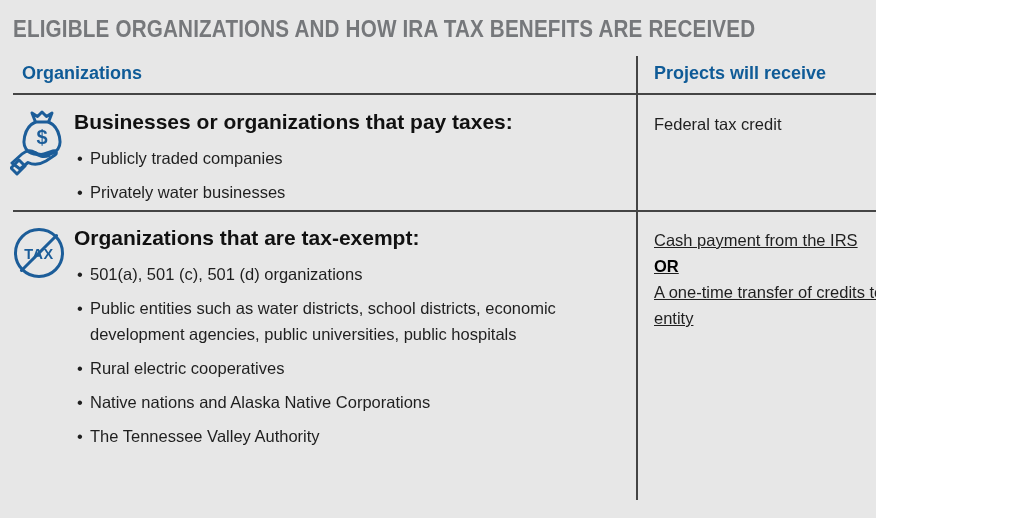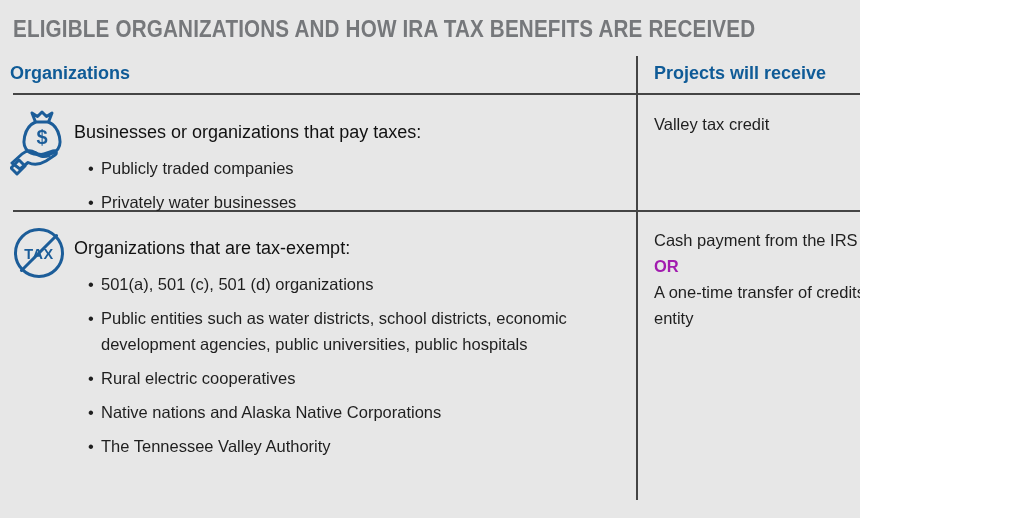--- a/index.html
+++ b/index.html
@@ -1,48 +1,48 @@
 <!DOCTYPE html>
 <html><head>
 <meta charset="utf-8">
 <style>
   html,body{margin:0;padding:0;}
   #stage{
     position:relative;width:860px;height:518px;background:#e7e7e7;
-    font-family:"Liberation Sans",sans-serif;color:#1f1f1f;overflow:hidden;
+    font-family:"Liberation Sans",sans-serif;color:#1f1f1f;overflow:hidden;padding-left:16px;
   }
   .title{
     position:absolute;left:13px;top:15px;font-size:24px;font-weight:700;
     color:#76787b;transform:scaleX(0.86);transform-origin:left top;
     white-space:nowrap;letter-spacing:0.2px;
   }
   .col-head{
     position:absolute;top:63px;font-size:18px;font-weight:700;color:#0f5b97;
     white-space:nowrap;
   }
-  .col-head.left{left:10px}
+  .col-head.left{left:22px}
   .col-head.right{left:654px}
   .hline{position:absolute;left:13px;width:995px;height:2px;background:#454545;}
   .hline.h1{top:93px}
   .hline.h2{top:210px}
   .vline{position:absolute;left:636px;top:56px;width:2px;height:444px;background:#454545;}
   .icon-box{position:absolute;}
   .icon-box.r1{left:10px;top:101px;width:58px;height:78px;}
   .icon-box.r2{left:12px;top:226px;width:54px;height:54px;}
   .cell{position:absolute;font-size:16.5px;line-height:26px;}
   .row1-left{left:74px;top:111px;width:552px;}
   .row2-left{left:74px;top:227px;width:556px;}
   .row1-right{left:654px;top:111px;width:352px;}
-  .row2-right{left:654px;top:227px;width:352px;}
-  .cell-heading{font-weight:400;font-size:18px;line-height:22px;margin:10px 0 12px 0;color:#111;}
-  ul.bullets{list-style:none;margin:11px;padding:0;}
+  .row2-right{left:654px;top:227px;width:352px;text-decoration:underline;}
+  .cell-heading{font-weight:700;font-size:21px;line-height:22px;margin:0 0 12px 0;color:#111;}
+  ul.bullets{list-style:none;margin:0;padding:0;}
   ul.bullets li{position:relative;padding-left:16px;margin:0 0 8px 0;white-space:pre-line;}
   ul.bullets li::before{content:"\2022";position:absolute;left:3px;top:0;color:#1f1f1f;}
   .receive-line{white-space:pre-line;}
-  .receive-line.bold{font-weight:700;color:#a21caf;}
+  .receive-line.bold{font-weight:700;color:#000000;}
 </style>
 </head>
 <body>
 
 <div id="stage">
 
   <div class="title">ELIGIBLE ORGANIZATIONS AND HOW IRA TAX BENEFITS ARE RECEIVED</div>
 
   <div class="col-head left">Organizations</div>
   <div class="col-head right">Projects will receive</div>
@@ -64,21 +64,21 @@
 
   <div class="cell row1-left">
     <p class="cell-heading">Businesses or organizations that pay taxes:</p>
     <ul class="bullets">
       <li>Publicly traded companies</li>
       <li>Privately water businesses</li>
     </ul>
   </div>
 
   <div class="cell row1-right">
-    <div class="receive-line">Valley tax credit</div>
+    <div class="receive-line">Federal tax credit</div>
   </div>
 
   <div class="icon-box r2">
     <svg width="54" height="54" viewBox="0 0 54 54" fill="none" stroke="#1c5d99" stroke-width="3" stroke-linecap="round">
       <circle cx="27" cy="27" r="23.5"></circle>
       <text x="27" y="33" text-anchor="middle" stroke="none" fill="#1c5d99" font-family="Liberation Sans, sans-serif" font-size="14.5" font-weight="700" letter-spacing="0.5">TAX</text>
       <line x1="9.5" y1="44.5" x2="44.5" y2="9.5"></line>
     </svg>
   </div>
 

